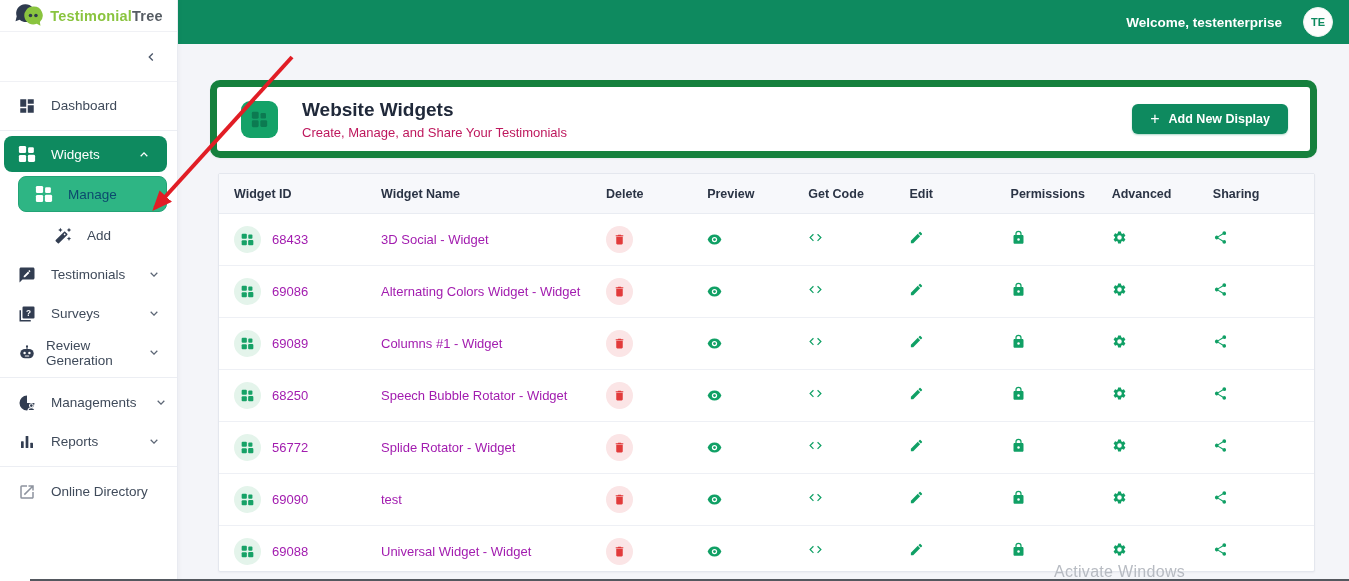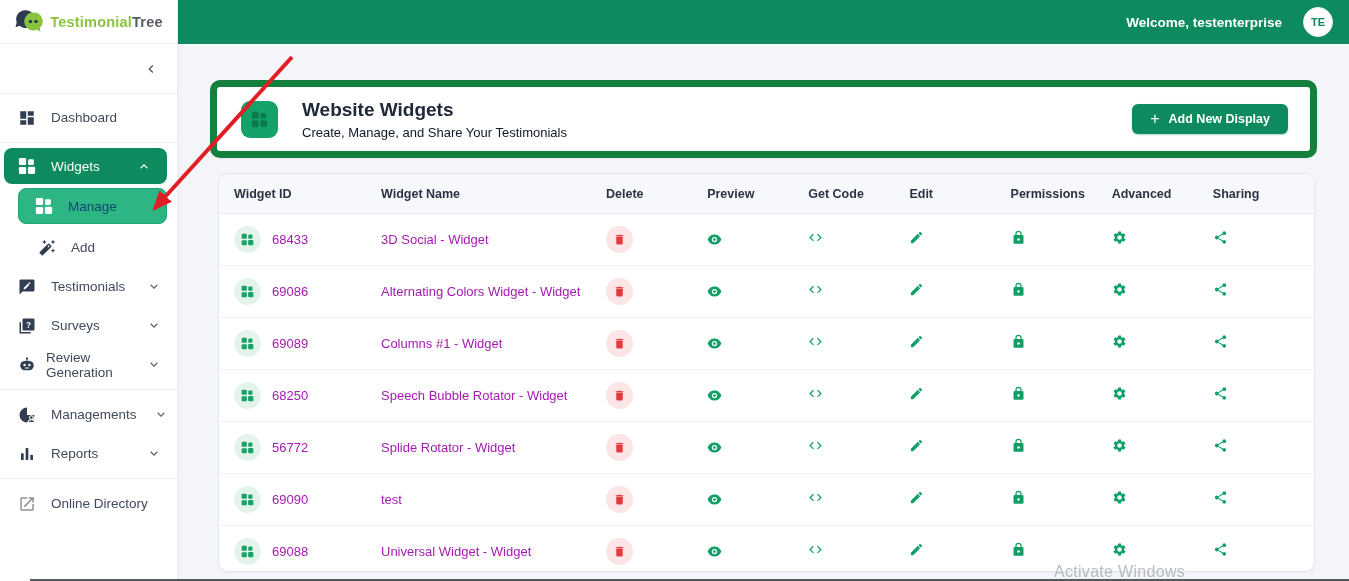--- a/index.html
+++ b/index.html
@@ -5,21 +5,21 @@
   * { margin:0; padding:0; box-sizing:border-box; }
   html,body { width:1349px; height:581px; overflow:hidden; font-family:"Liberation Sans", sans-serif; background:#f4f5f9; position:relative; }
 
   
   .topbar { position:absolute; left:178px; top:0; right:0; height:44px; background:#0e8a5f; display:flex; align-items:center; justify-content:flex-end; padding-right:16px; gap:21px; z-index:5; }
   .welcome { color:#fff; font-size:13.5px; font-weight:bold; }
   .avatar { width:30px; height:30px; border-radius:50%; background:#fdfdfd; color:#0e8a5f; font-size:11px; font-weight:bold; display:flex; align-items:center; justify-content:center; border:1px solid #e8f2ec; }
 
   
   .sidebar { position:absolute; left:0; top:0; width:178px; height:581px; background:#fff; z-index:10; border-right:1px solid #e9ebf1; box-shadow:0 0 6px rgba(20,30,60,.05); }
-  .logo-area { height:44px; display:flex; align-items:center; justify-content:center; gap:6px; border-bottom:1px solid #f0f1f5; }
+  .logo-area { height:32px; display:flex; align-items:center; justify-content:center; gap:6px; border-bottom:1px solid #f0f1f5; }
   .logo-word { font-size:14.5px; font-weight:bold; letter-spacing:.2px; }
   .logo-word .g { color:#8ac43f; }
   .logo-word .d { color:#565c63; }
   .collapse-row { height:50px; display:flex; align-items:center; justify-content:flex-end; padding-right:18px; border-bottom:1px solid #f0f1f5; }
   .nav { padding-top:4px; }
   .nav-item { height:39px; display:flex; align-items:center; padding:0 14px 0 18px; gap:15px; color:#3f4a5a; font-size:13.5px; font-weight:500; cursor:pointer; }
   .nav-item .ic { width:18px; height:18px; color:#323d51; flex:0 0 18px; }
   .nav-item .chev { margin-left:auto; width:15px; height:15px; color:#5c6675; }
   .nav-divider { height:1px; background:#eceef3; margin:5px 0; }
   .nav-item.active { background:#0e8a5f; color:#fff; border-radius:8px; margin:2px 10px 2px 4px; height:36px; padding-left:14px; }
@@ -28,25 +28,25 @@
   .nav-item.sub-active .ic { color:#fff; }
   .nav-item.dim .ic { color:#8d939e; }
 
   
   .main { position:absolute; left:178px; top:44px; right:0; bottom:0; background:#f4f5f9; padding:36px 32px 0 32px; }
 
   .header-card { height:78px; background:#fff; border:7px solid #15803d; border-radius:10px; box-shadow:0 1px 2px rgba(16,24,40,.05); display:flex; align-items:center; padding:0 22px 0 24px; }
   .hc-icon { width:37px; height:37px; border-radius:9px; background:#14a268; display:flex; align-items:center; justify-content:center; margin-right:24px; }
   .hc-icon .ic { width:17px; height:17px; color:#0c7a51; }
   .hc-title { font-size:19px; font-weight:bold; color:#20293a; line-height:1.25; }
-  .hc-sub { font-size:13px; color:#0f172a; margin-top:3px; }
+  .hc-sub { font-size:13px; color:#be185d; margin-top:3px; }
   .add-btn { margin-left:auto; background:#0e8a5f; color:#fff; border:none; border-radius:6px; height:30px; padding:0 18px; font-size:12.5px; font-weight:bold; font-family:"Liberation Sans",sans-serif; display:flex; align-items:center; gap:9px; cursor:pointer; box-shadow:0 1px 2px rgba(14,138,95,.35); }
   .add-btn .plus { font-size:16px; font-weight:normal; line-height:1; }
 
-  .table-card { margin:15px 2px 0 8px; height:399px; background:#fff; border:1px solid #e4e7ee; border-radius:10px; overflow:hidden; box-shadow:0 1px 2px rgba(16,24,40,.04); }
+  .table-card { margin:15px 2px 0 8px; height:399px; background:#fff; border:1px solid #e4e7ee; border-radius:2px; overflow:hidden; box-shadow:0 1px 2px rgba(16,24,40,.04); }
   .trow { display:grid; grid-template-columns:147px 240px repeat(7, 1fr); align-items:center; }
   .thead { height:40px; background:#f7f8fb; border-bottom:1px solid #e9ecf2; }
   .thead .th { font-size:12.5px; font-weight:bold; color:#2b3445; }
   .th.left, .td.left { text-align:left; padding-left:15px; }
   .th.center, .td.center { text-align:left; }
   .tbody .trow { height:52px; border-bottom:1px solid #eef0f5; }
   .cell-id { display:flex; align-items:center; gap:11px; padding-left:15px; }
   .id-badge { width:27px; height:27px; border-radius:50%; background:#e4f4eb; display:flex; align-items:center; justify-content:center; }
   .id-badge .ic { width:13px; height:13px; color:#17a267; }
   .id-text, .name-text { font-size:13px; color:#a21caf; }
@@ -182,21 +182,21 @@
       <svg class="ic chev">
           <use href="#sym-chev-up"></use>
         </svg>
     </div>
     <div class="nav-item sub-active">
       <svg class="ic">
           <use href="#sym-widgets"></use>
         </svg>
       <span>Manage</span>
     </div>
-    <div class="nav-item" style="padding-left:38px">
+    <div class="nav-item" style="padding-left:54px">
       <svg class="ic">
           <use href="#sym-wand"></use>
         </svg>
       <span>Add</span>
     </div>
     <div class="nav-item">
       <svg class="ic">
           <use href="#sym-testimonials"></use>
         </svg>
       <span>Testimonials</span>

